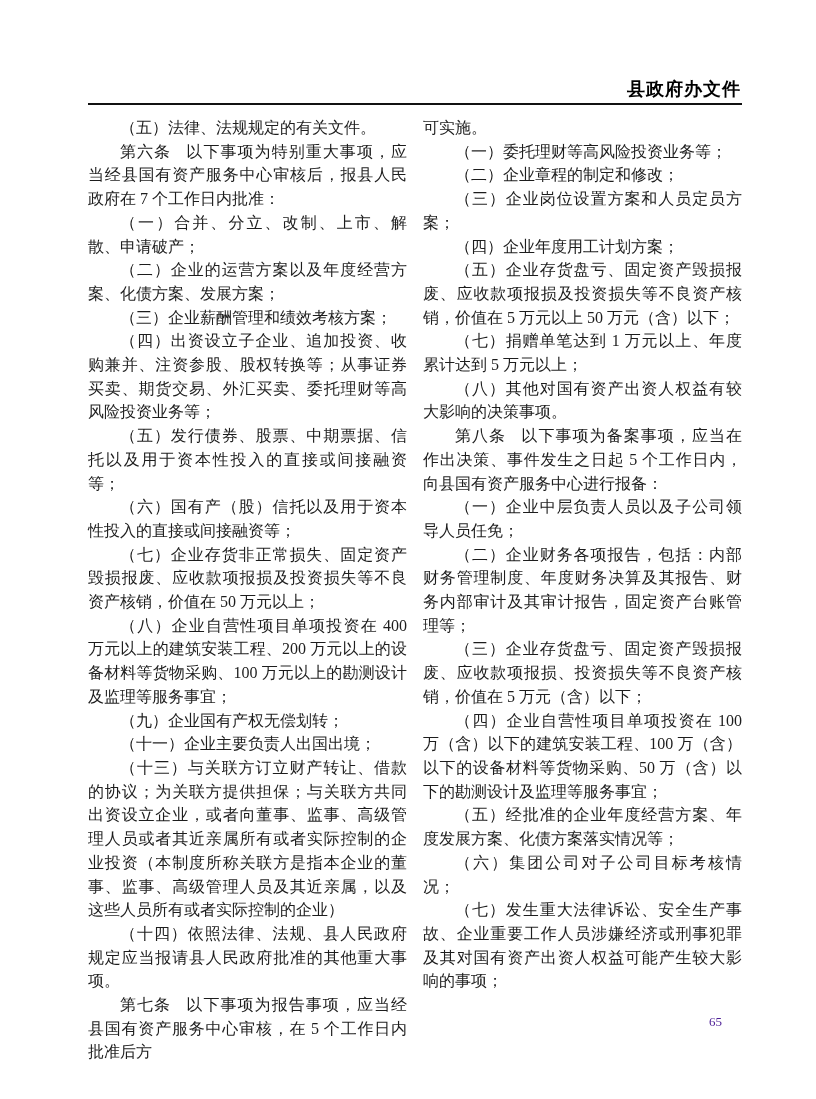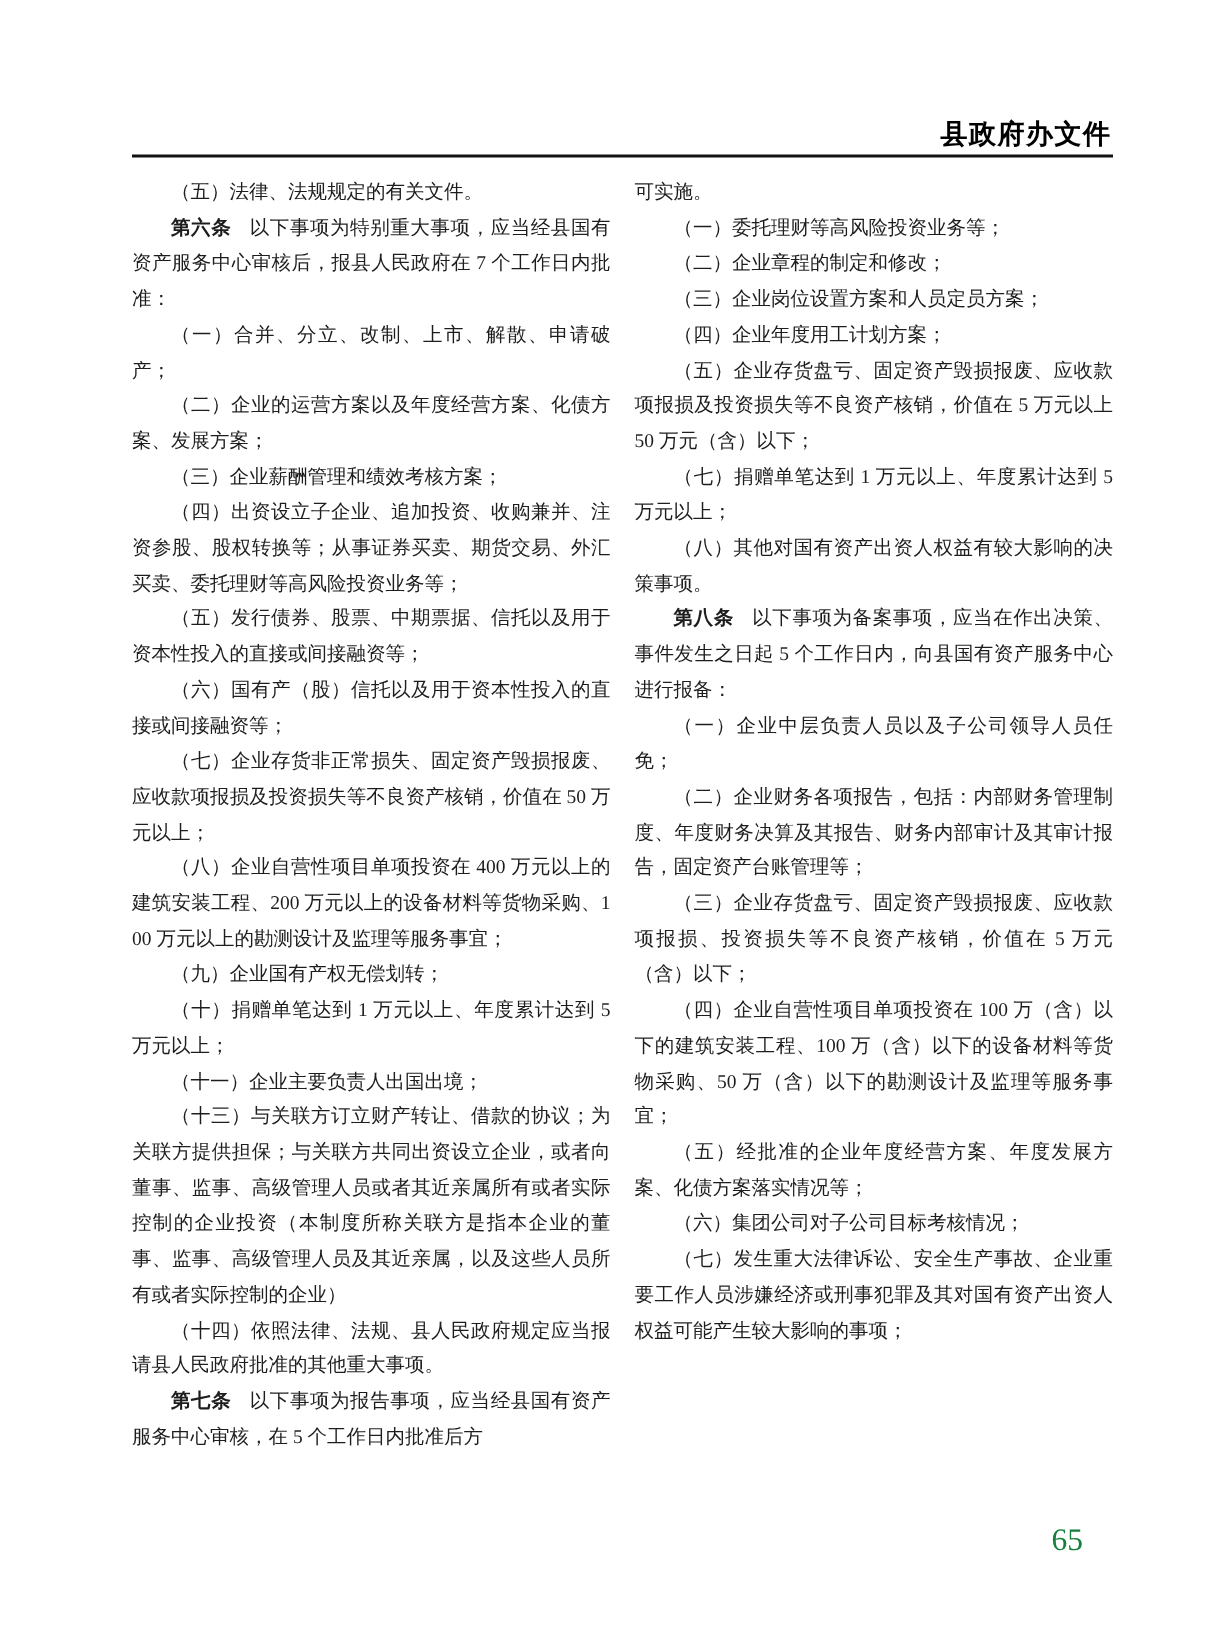--- a/index.html
+++ b/index.html
@@ -38,37 +38,37 @@
     position: absolute;
     top: 116px;
     left: 88px;
     width: 654px;
     display: flex;
     gap: 16px;
   }
   .column { width: 319px; }
 
   .para {
-    font-size: 13px;
+    font-size: 16px;
     line-height: 23.7px;
     text-align: justify;
     text-justify: inter-ideograph;
     text-indent: 2em;
     color: #1d1d1d;
     word-break: break-all;
   }
   .para.no-indent { text-indent: 0; }
-  .lead { font-weight: bold; margin-right: 0.95em; }
+  .lead { font-weight: normal; margin-right: 0.95em; }
 
   .page-number {
     position: absolute;
     top: 1014px;
     right: 94px;
-    font-size: 21px;
-    color: #15803d;
+    font-size: 13px;
+    color: #4c1d95;
   }
 </style>
 </head>
 <body>
 
 <div class="page">
 
   <span class="header-title">县政府办文件</span>
 
   <div class="header-rule"></div>
@@ -92,21 +92,20 @@
         <p class="para"><span>（五）发行债券、股票、中期票据、信托以及用于资本性投入的直接或间接融资等；</span></p>
 
         <p class="para"><span>（六）国有产（股）信托以及用于资本性投入的直接或间接融资等；</span></p>
 
         <p class="para"><span>（七）企业存货非正常损失、固定资产毁损报废、应收款项报损及投资损失等不良资产核销，价值在 50 万元以上；</span></p>
 
         <p class="para"><span>（八）企业自营性项目单项投资在 400 万元以上的建筑安装工程、200 万元以上的设备材料等货物采购、100 万元以上的勘测设计及监理等服务事宜；</span></p>
 
         <p class="para"><span>（九）企业国有产权无偿划转；</span></p>
 
-        <p class="para"><span>（十）捐赠单笔达到 1 万元以上、年度累计达到 5 万元以上；</span></p>
 
         <p class="para"><span>（十一）企业主要负责人出国出境；</span></p>
 
 
         <p class="para"><span>（十三）与关联方订立财产转让、借款的协议；为关联方提供担保；与关联方共同出资设立企业，或者向董事、监事、高级管理人员或者其近亲属所有或者实际控制的企业投资（本制度所称关联方是指本企业的董事、监事、高级管理人员及其近亲属，以及这些人员所有或者实际控制的企业）</span></p>
 
         <p class="para"><span>（十四）依照法律、法规、县人民政府规定应当报请县人民政府批准的其他重大事项。</span></p>
 
         <p class="para"><b class="lead">第七条</b><span>以下事项为报告事项，应当经县国有资产服务中心审核，在 5 个工作日内批准后方</span></p>
       </div>

